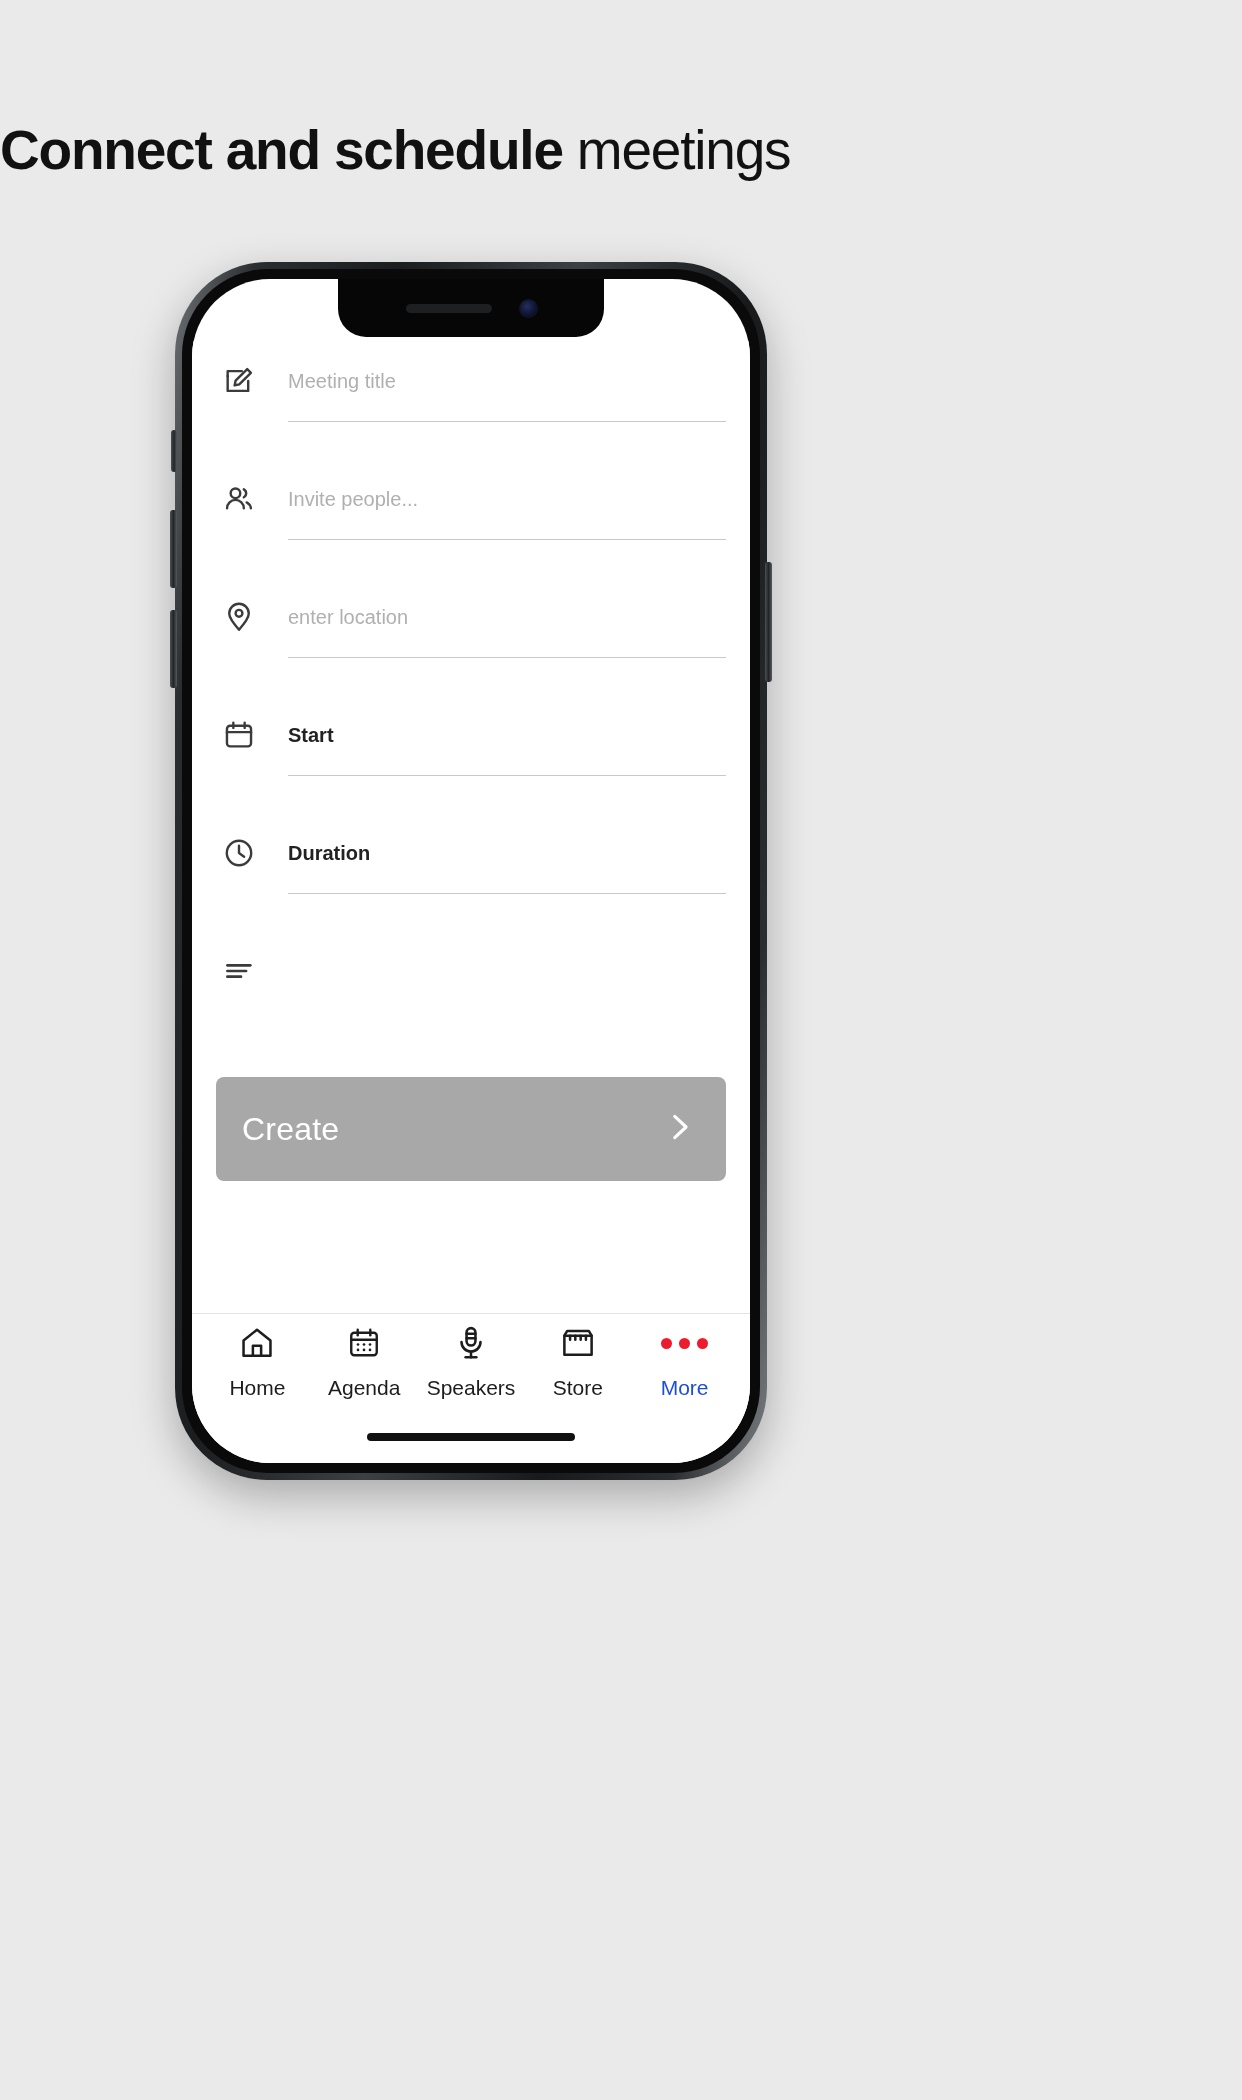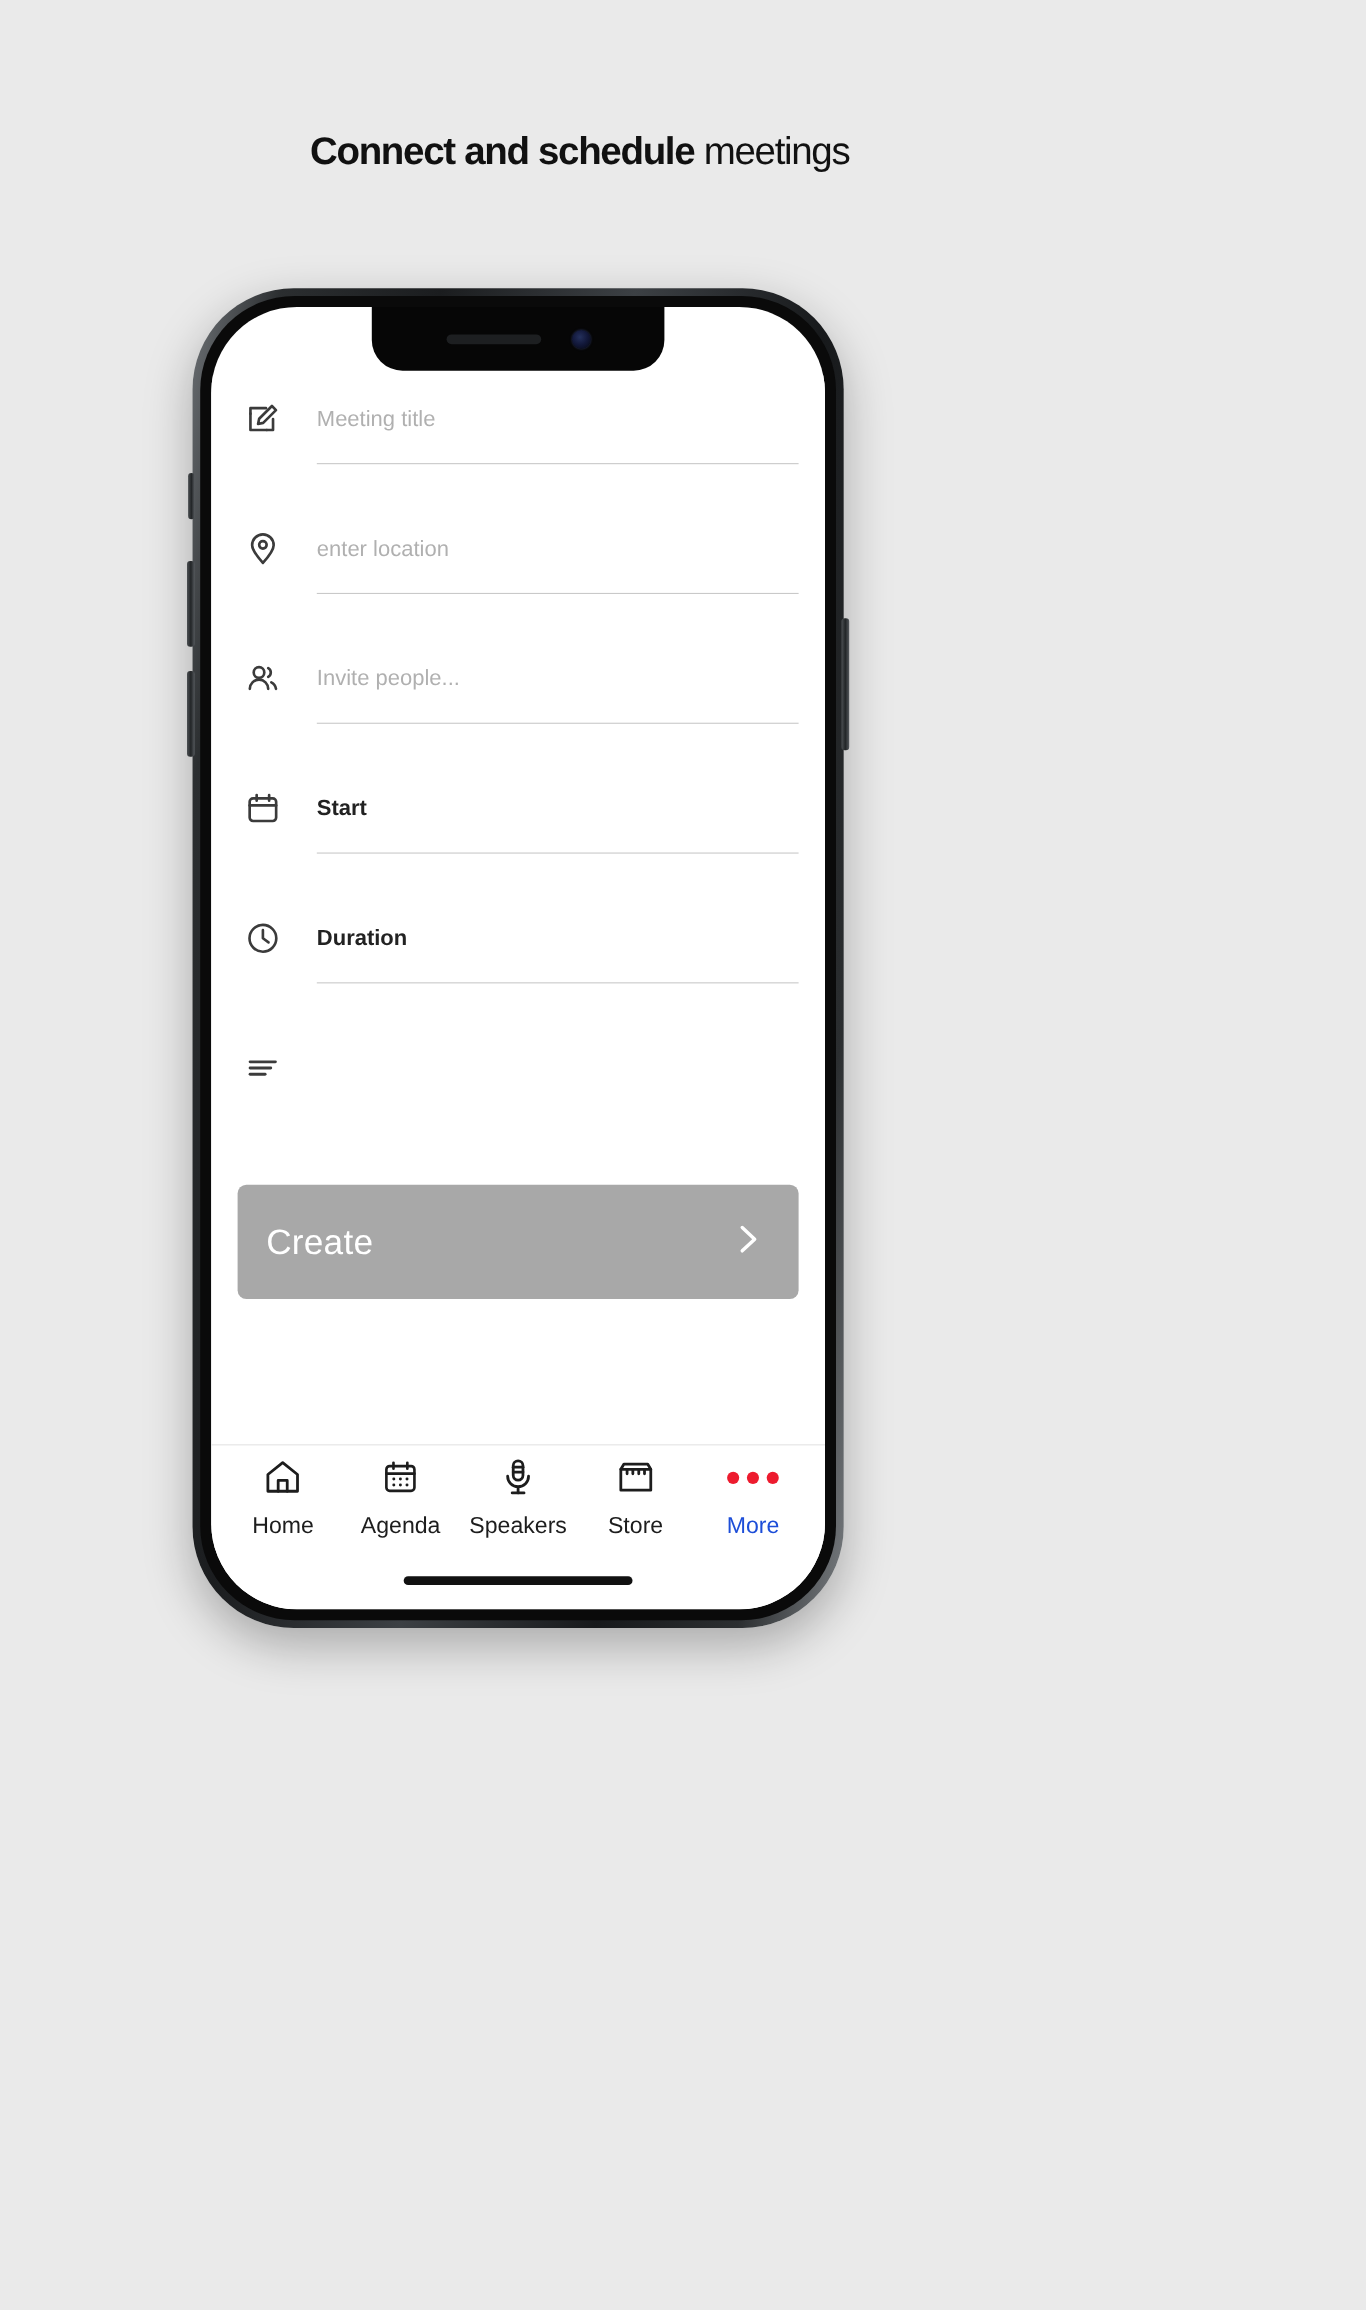--- a/index.html
+++ b/index.html
@@ -8,22 +8,21 @@
     background: #eaeaea;
     font-family: "Liberation Sans", sans-serif;
     overflow: hidden;
   }
   .page { position: relative; width: 1242px; height: 2100px; background: #eaeaea; }
 
   
   .headline {
     position: absolute;
     top: 118px; left: 0; width: 1054px;
-    text-align: center;
-    font-size: 35px;
+    font-size: 55px;
     letter-spacing: -1.2px;
     color: #111;
     white-space: nowrap;
   }
   .headline .strong { font-weight: 700; }
   .headline .light { font-weight: 400; }
 
   
   .phone {
     position: absolute;
@@ -200,41 +199,41 @@
               </div>
               <div class="row-field">
                 <div class="row-text placeholder">Meeting title</div>
                 <div class="row-underline"></div>
               </div>
             </div>
 
             <div class="row">
               <div class="row-icon">
                 <svg width="34" height="34" viewBox="0 0 24 24" fill="none" stroke="#3b3b3b" stroke-width="1.7" stroke-linecap="round" stroke-linejoin="round">
-                  <path d="M12 21 c4.6-5.2 6.9-8.6 6.9-11.4 A6.9 6.9 0 0 0 5.1 9.6 C5.1 12.4 7.4 15.8 12 21 z"></path>
-                  <circle cx="12" cy="9.4" r="2.4"></circle>
-                </svg>
-              </div>
-              <div class="row-field">
-                <div class="row-text placeholder">enter location</div>
-                <div class="row-underline"></div>
-              </div>
-            </div>
-
-            <div class="row">
-              <div class="row-icon">
-                <svg width="34" height="34" viewBox="0 0 24 24" fill="none" stroke="#3b3b3b" stroke-width="1.7" stroke-linecap="round" stroke-linejoin="round">
                   <circle cx="9.5" cy="8" r="3.4"></circle>
                   <path d="M3.6 18.5 a5.9 5.9 0 0 1 11.8 0"></path>
                   <path d="M15.4 5.2 a3.2 3.2 0 0 1 0 5.6"></path>
                   <path d="M17.4 14.4 a5.6 5.6 0 0 1 3 4.1"></path>
                 </svg>
               </div>
               <div class="row-field">
                 <div class="row-text placeholder">Invite people...</div>
+                <div class="row-underline"></div>
+              </div>
+            </div>
+
+            <div class="row">
+              <div class="row-icon">
+                <svg width="34" height="34" viewBox="0 0 24 24" fill="none" stroke="#3b3b3b" stroke-width="1.7" stroke-linecap="round" stroke-linejoin="round">
+                  <path d="M12 21 c4.6-5.2 6.9-8.6 6.9-11.4 A6.9 6.9 0 0 0 5.1 9.6 C5.1 12.4 7.4 15.8 12 21 z"></path>
+                  <circle cx="12" cy="9.4" r="2.4"></circle>
+                </svg>
+              </div>
+              <div class="row-field">
+                <div class="row-text placeholder">enter location</div>
                 <div class="row-underline"></div>
               </div>
             </div>
 
             <div class="row">
               <div class="row-icon">
                 <svg width="34" height="34" viewBox="0 0 24 24" fill="none" stroke="#3b3b3b" stroke-width="1.7" stroke-linecap="round" stroke-linejoin="round">
                   <rect x="3.5" y="5.5" width="17" height="14.5" rx="2.2"></rect>
                   <path d="M3.5 10 L20.5 10"></path>
                   <path d="M8 3.4 L8 7"></path>

